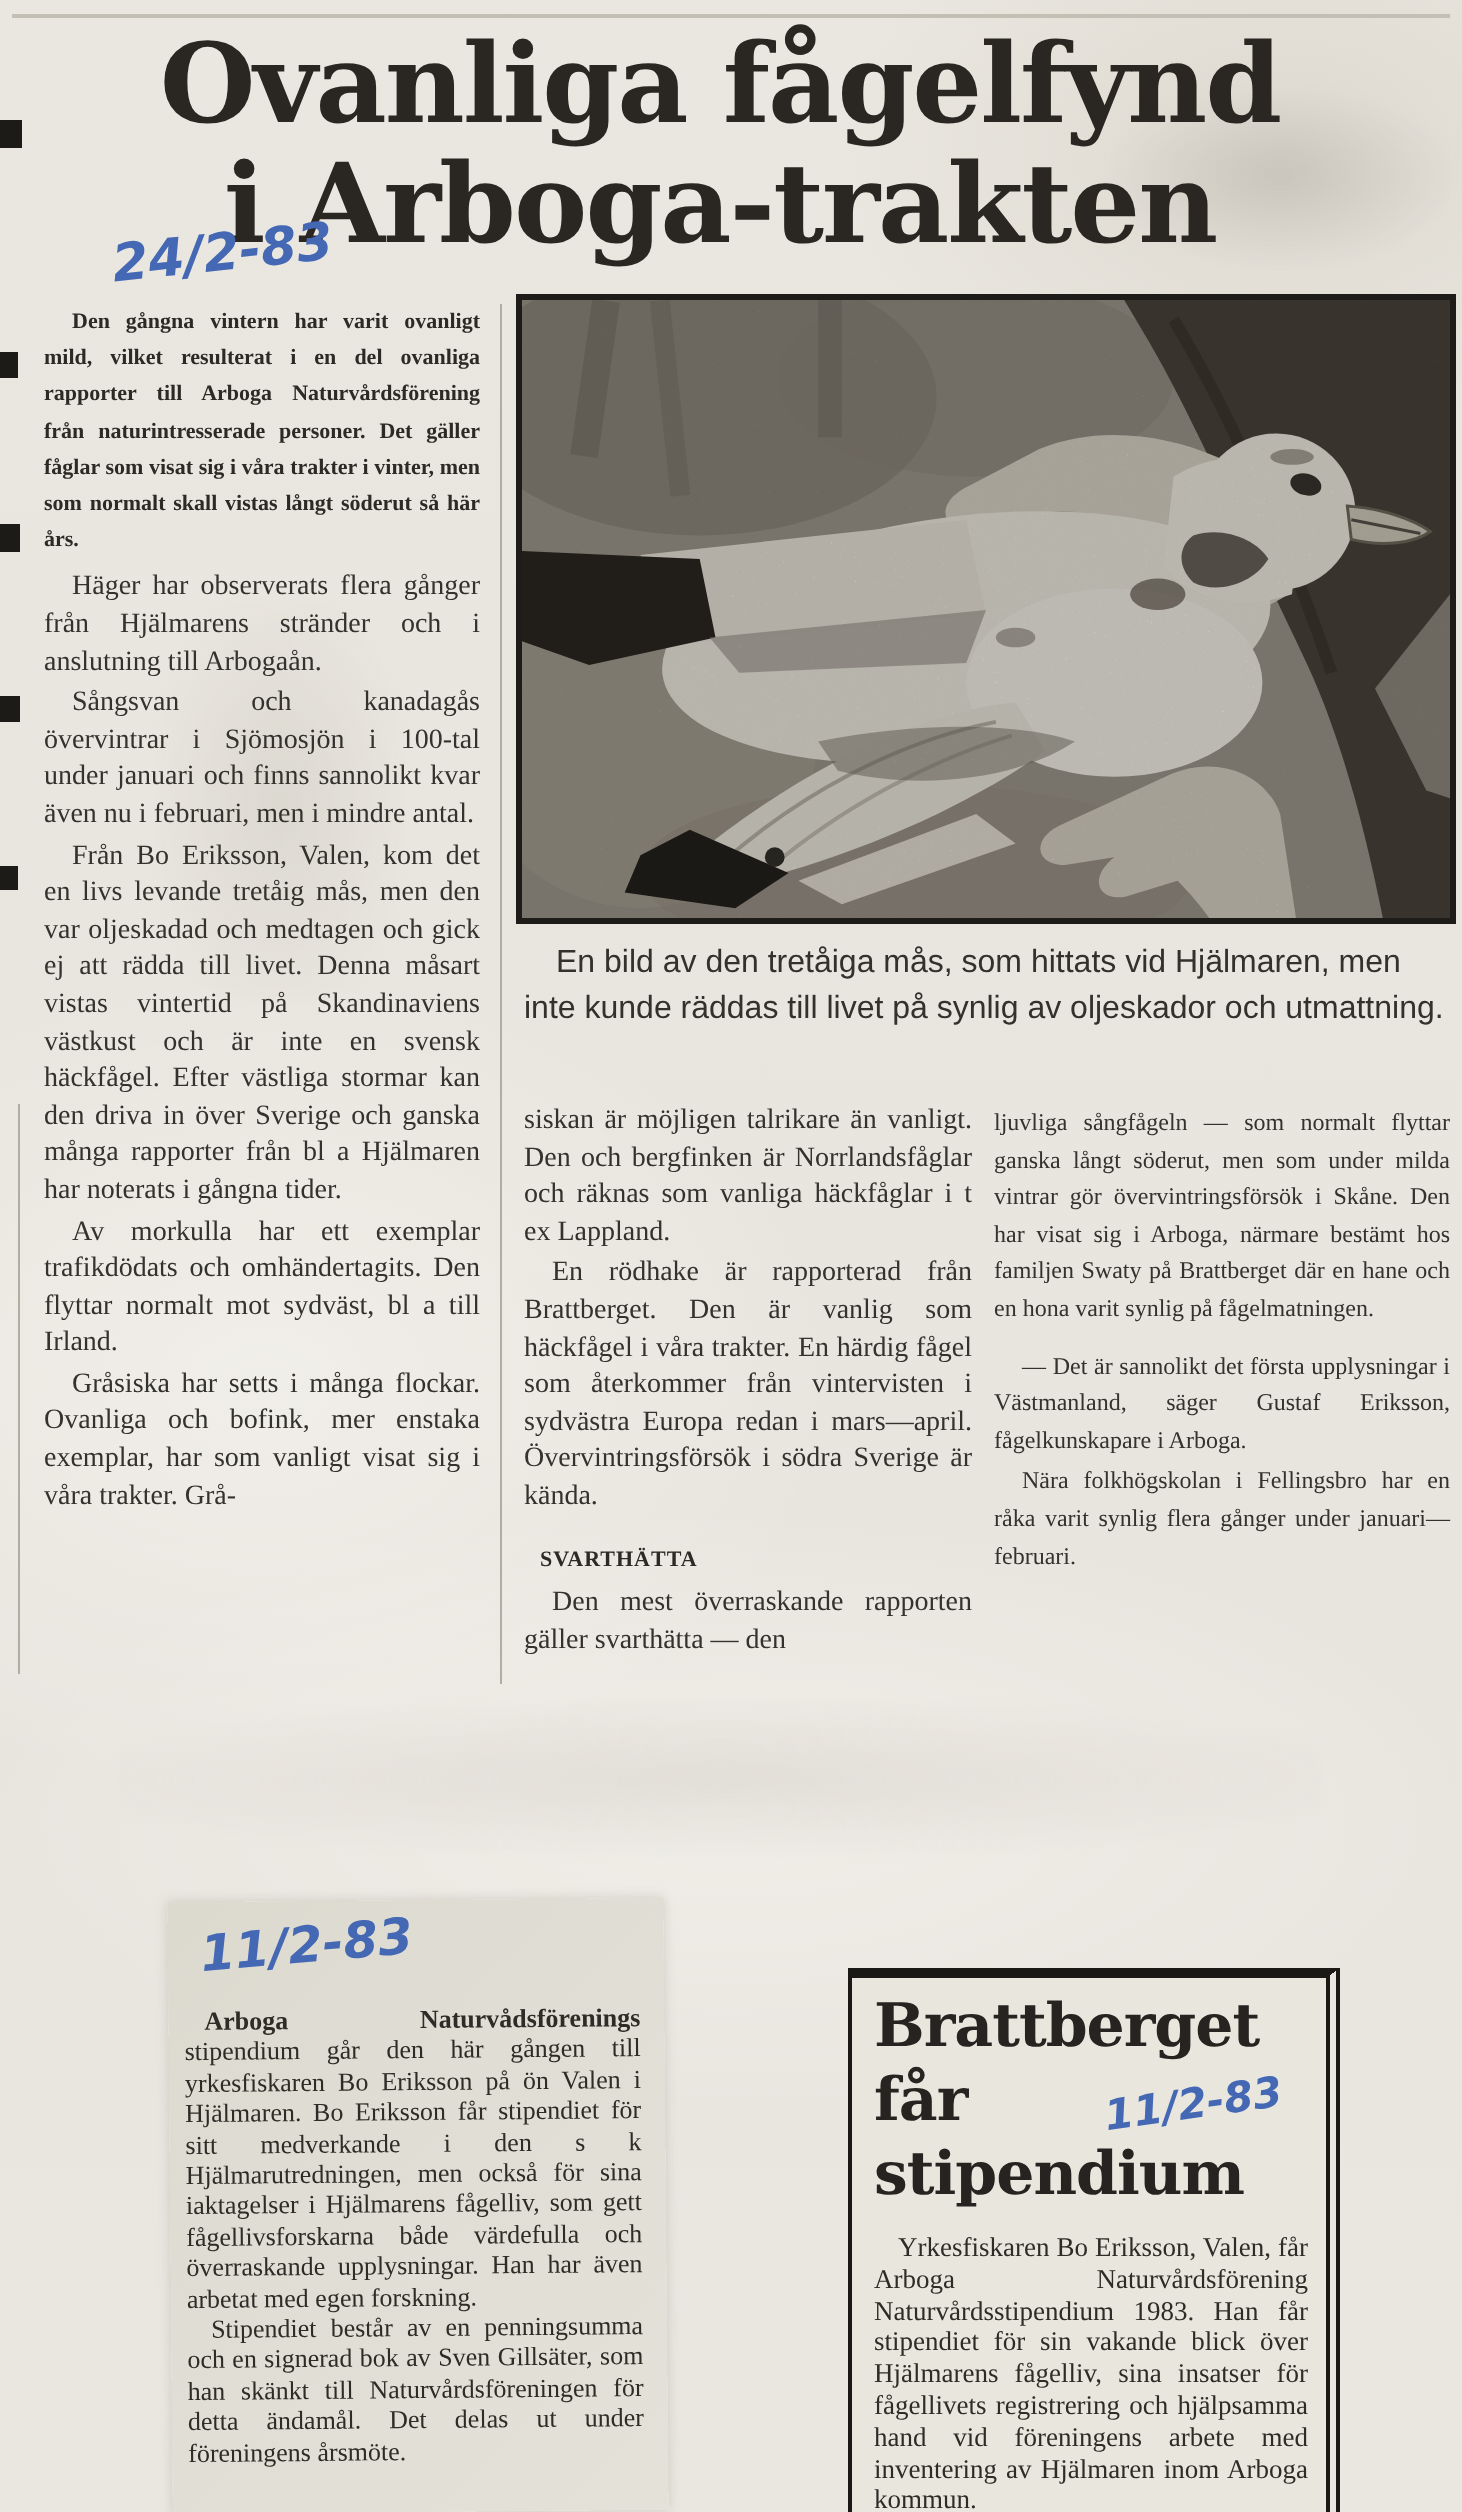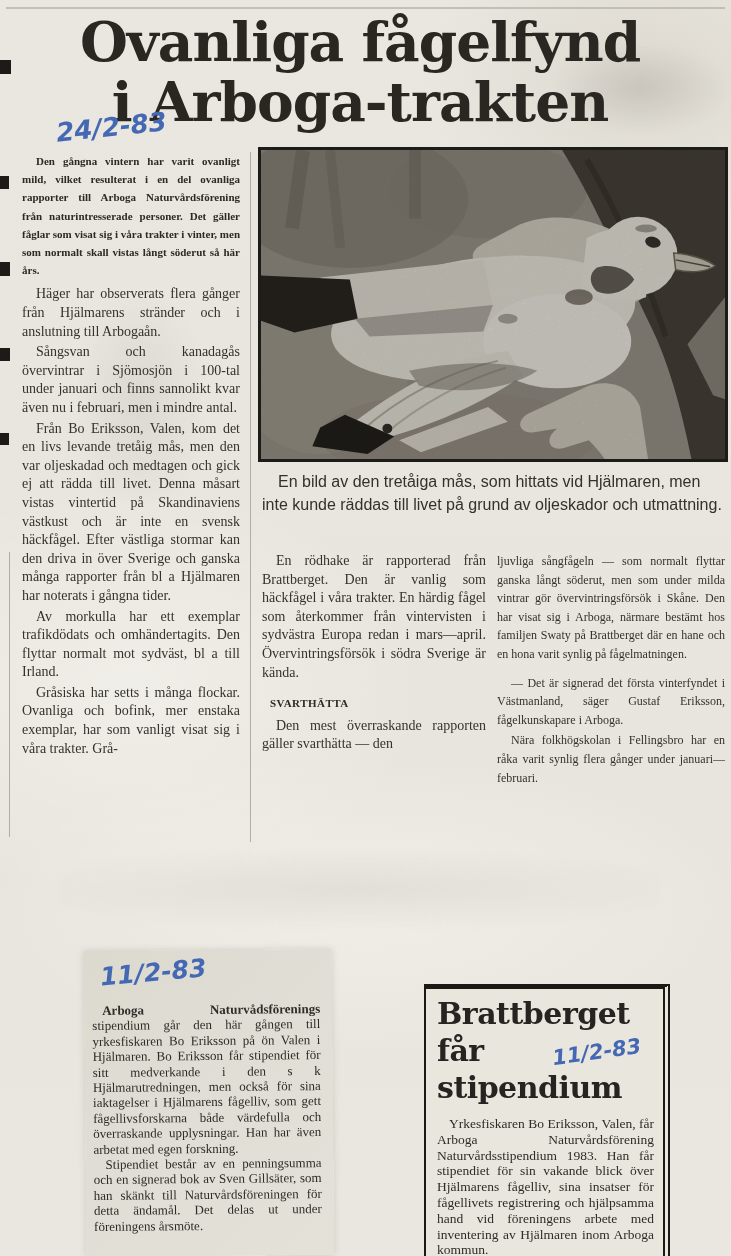--- a/index.html
+++ b/index.html
@@ -171,32 +171,33 @@
       <path d="M140 296 L230 262 L250 277 L162 308 Z" fill="#e2ddd1"></path>
       <path d="M150 225 C200 215 250 215 280 225 C250 245 200 250 160 240 Z" fill="#756f64" opacity=".5"></path>
 
       <path d="M392 315 L384 262 C376 240 350 232 328 242 L272 268 C258 275 260 288 275 288 L300 284 C287 294 291 307 306 304 L332 296 C338 302 344 309 348 315 Z" fill="#d5cfc2"></path>
 
       <rect width="470" height="315" filter="url(#grain)" opacity="0.22"></rect>
     </svg>
   </div>
 
   <div class="caption">
-    <p>En bild av den tretåiga mås, som hittats vid Hjälmaren, men inte kunde räddas till livet på grund av oljeskador och utmattning.</p>
+    <p>En bild av den tretåiga mås, som hittats vid Hjälmaren, men inte kunde räddas till livet på synlig av oljeskador och utmattning.</p>
   </div>
 
   <div class="col col2">
+    <p class="no-indent">siskan är möjligen talrikare än vanligt. Den och bergfinken är Norrlandsfåglar och räknas som vanliga häckfåglar i t ex Lappland.</p>
     <p>En rödhake är rapporterad från Brattberget. Den är vanlig som häckfågel i våra trakter. En härdig fågel som återkommer från vintervisten i sydvästra Europa redan i mars—april. Övervintringsförsök i södra Sverige är kända.</p>
     <div class="subhead">SVARTHÄTTA</div>
     <p>Den mest överraskande rapporten gäller svarthätta — den</p>
   </div>
 
   <div class="col col3">
     <p class="no-indent">ljuvliga sångfågeln — som normalt flyttar ganska långt söderut, men som under milda vintrar gör övervintringsförsök i Skåne. Den har visat sig i Arboga, närmare bestämt hos familjen Swaty på Brattberget där en hane och en hona varit synlig på fågelmatningen.</p>
-    <p class="gap-top">— Det är signerad det första vinterfyndet i Västmanland, säger Gustaf Eriksson, fågelkunskapare i Arboga.</p>
+    <p class="gap-top">— Det är sannolikt det första upplysningar i Västmanland, säger Gustaf Eriksson, fågelkunskapare i Arboga.</p>
     <p>Nära folkhögskolan i Fellingsbro har en råka varit synlig flera gånger under januari—februari.</p>
   </div>
 
   <div class="clip-left">
     <div class="body">
       <p class="no-indent">
         <span class="clip-lead">Arboga Naturvådsförenings</span>
         <span>stipendium går den här gången till yrkesfiskaren Bo Eriksson på ön Valen i Hjälmaren. Bo Eriksson får stipendiet för sitt medverkande i den s k Hjälmarutredningen, men också för sina iaktagelser i Hjälmarens fågelliv, som gett fågellivsforskarna både värdefulla och överraskande upplysningar. Han har även arbetat med egen forskning.</span>
       </p>
       <p>Stipendiet består av en penningsumma och en signerad bok av Sven Gillsäter, som han skänkt till Naturvårdsföreningen för detta ändamål. Det delas ut under föreningens årsmöte.</p>

